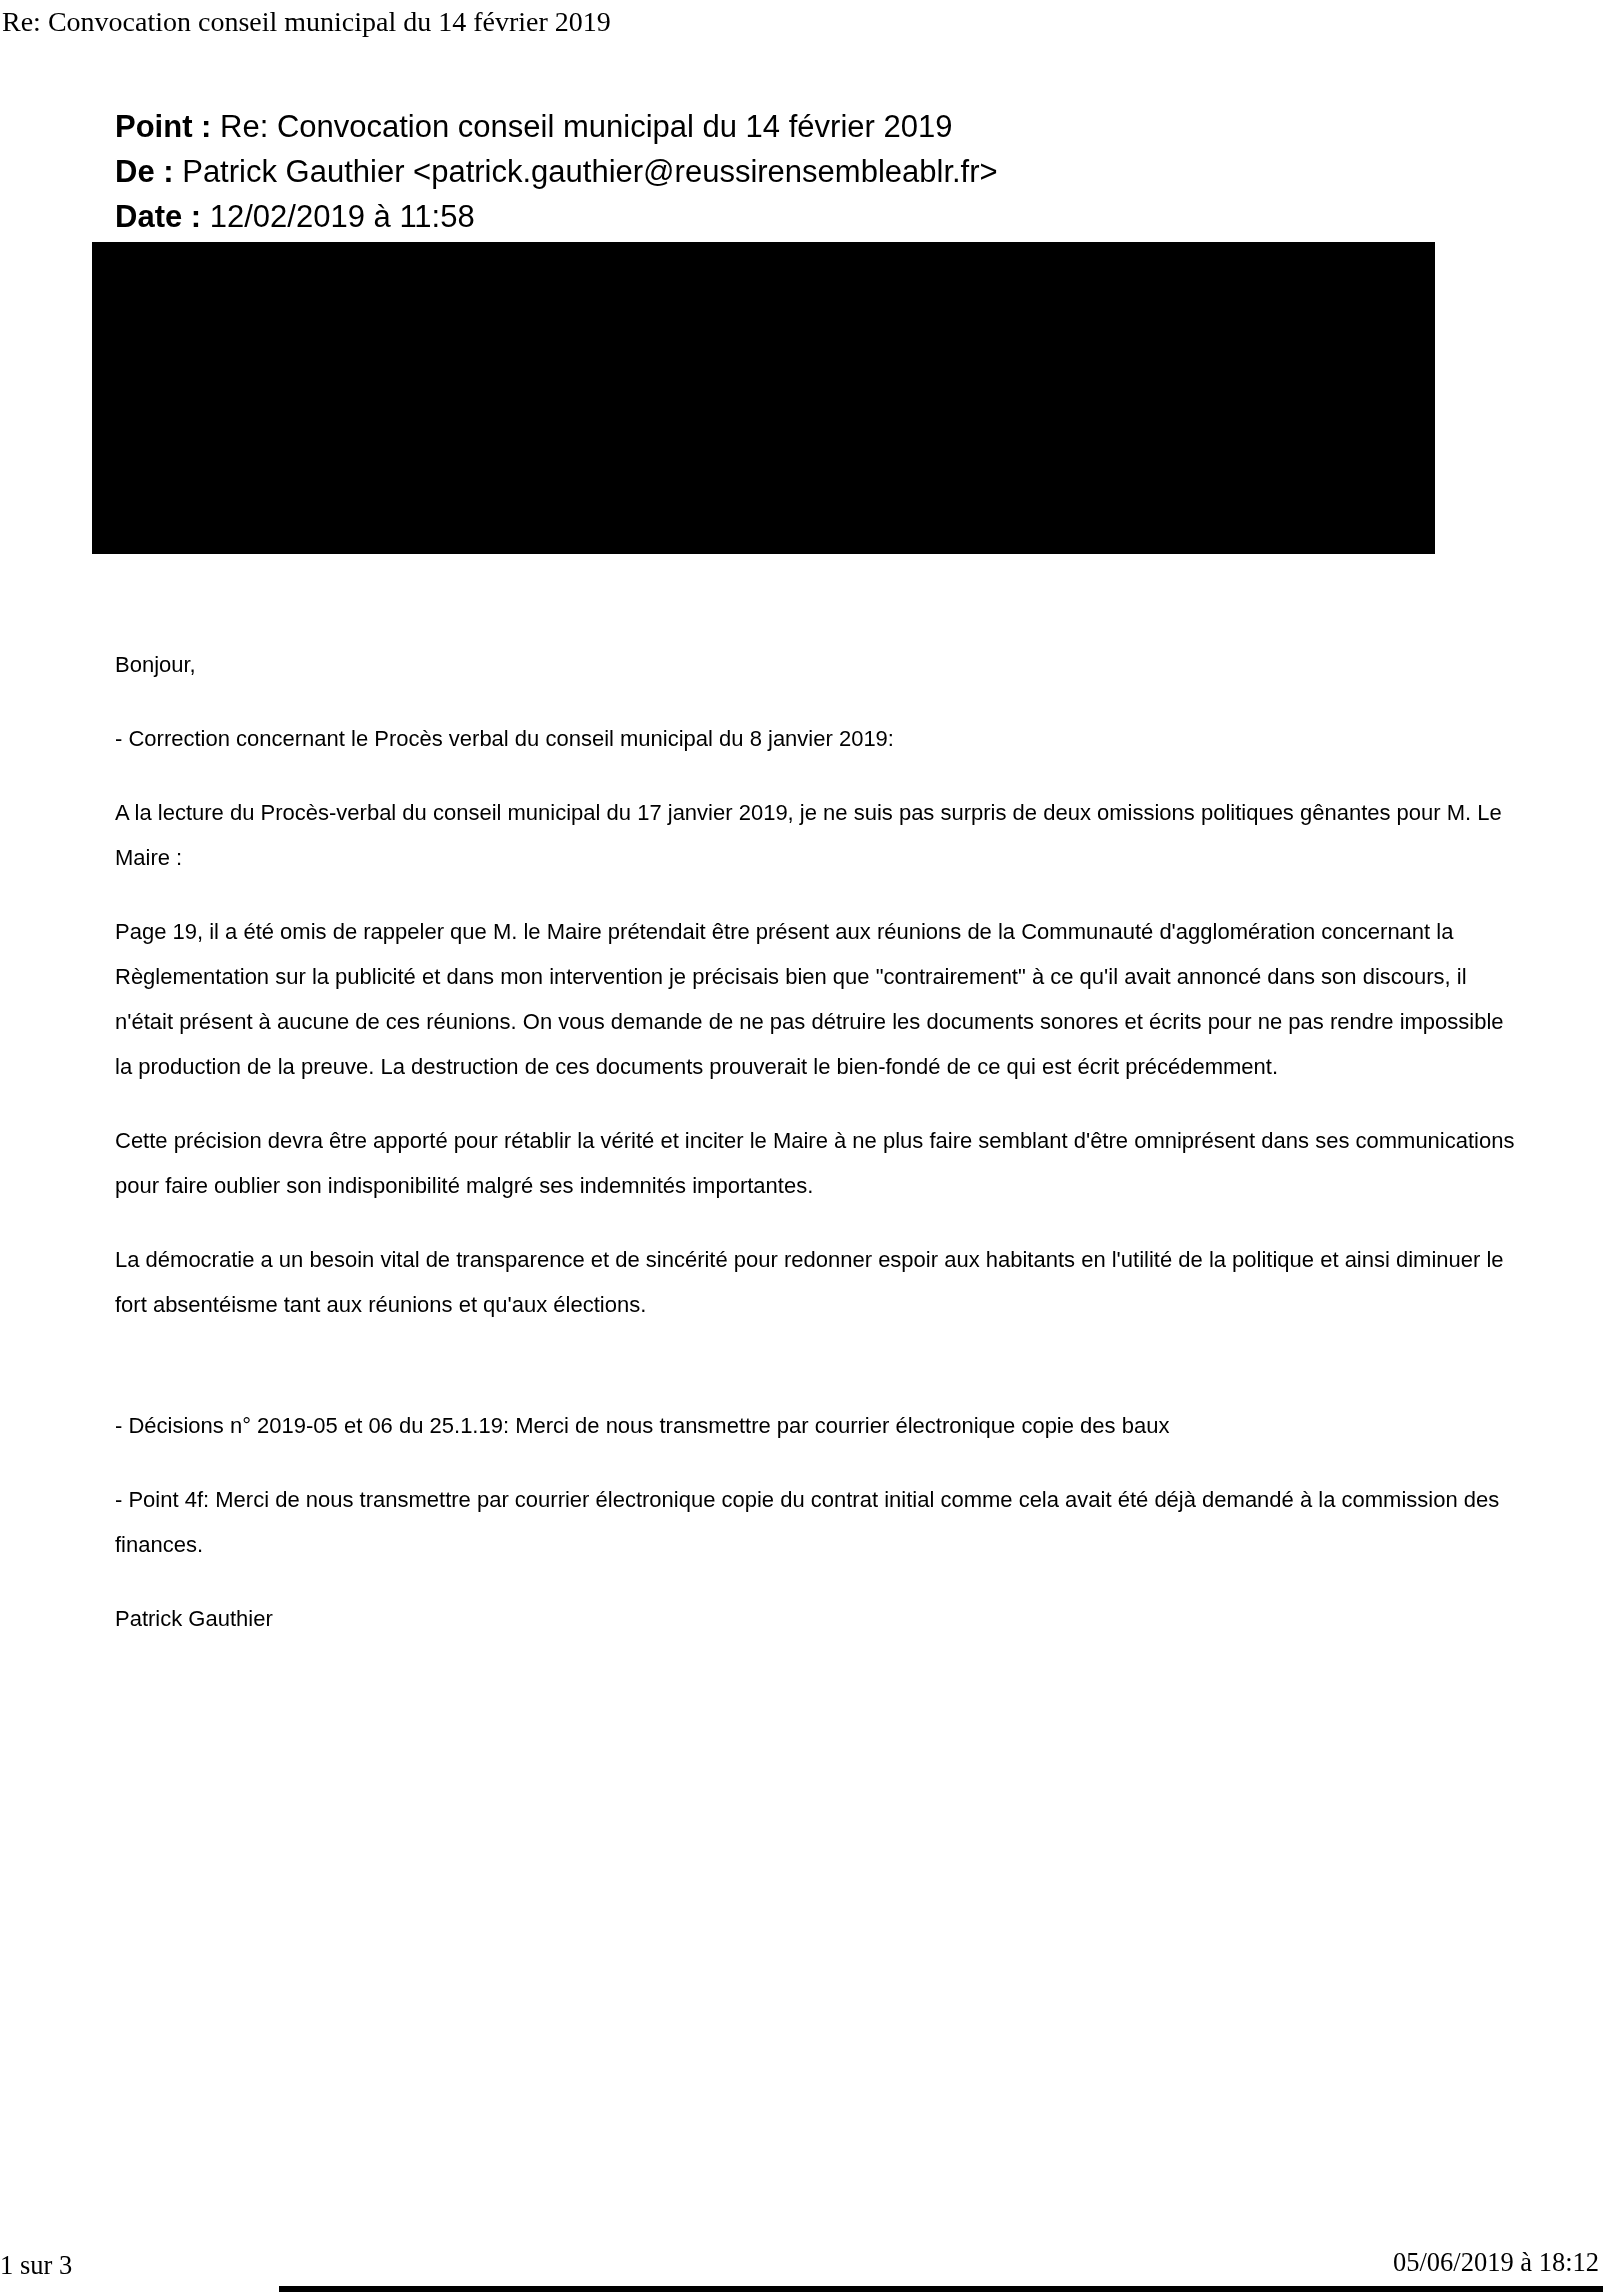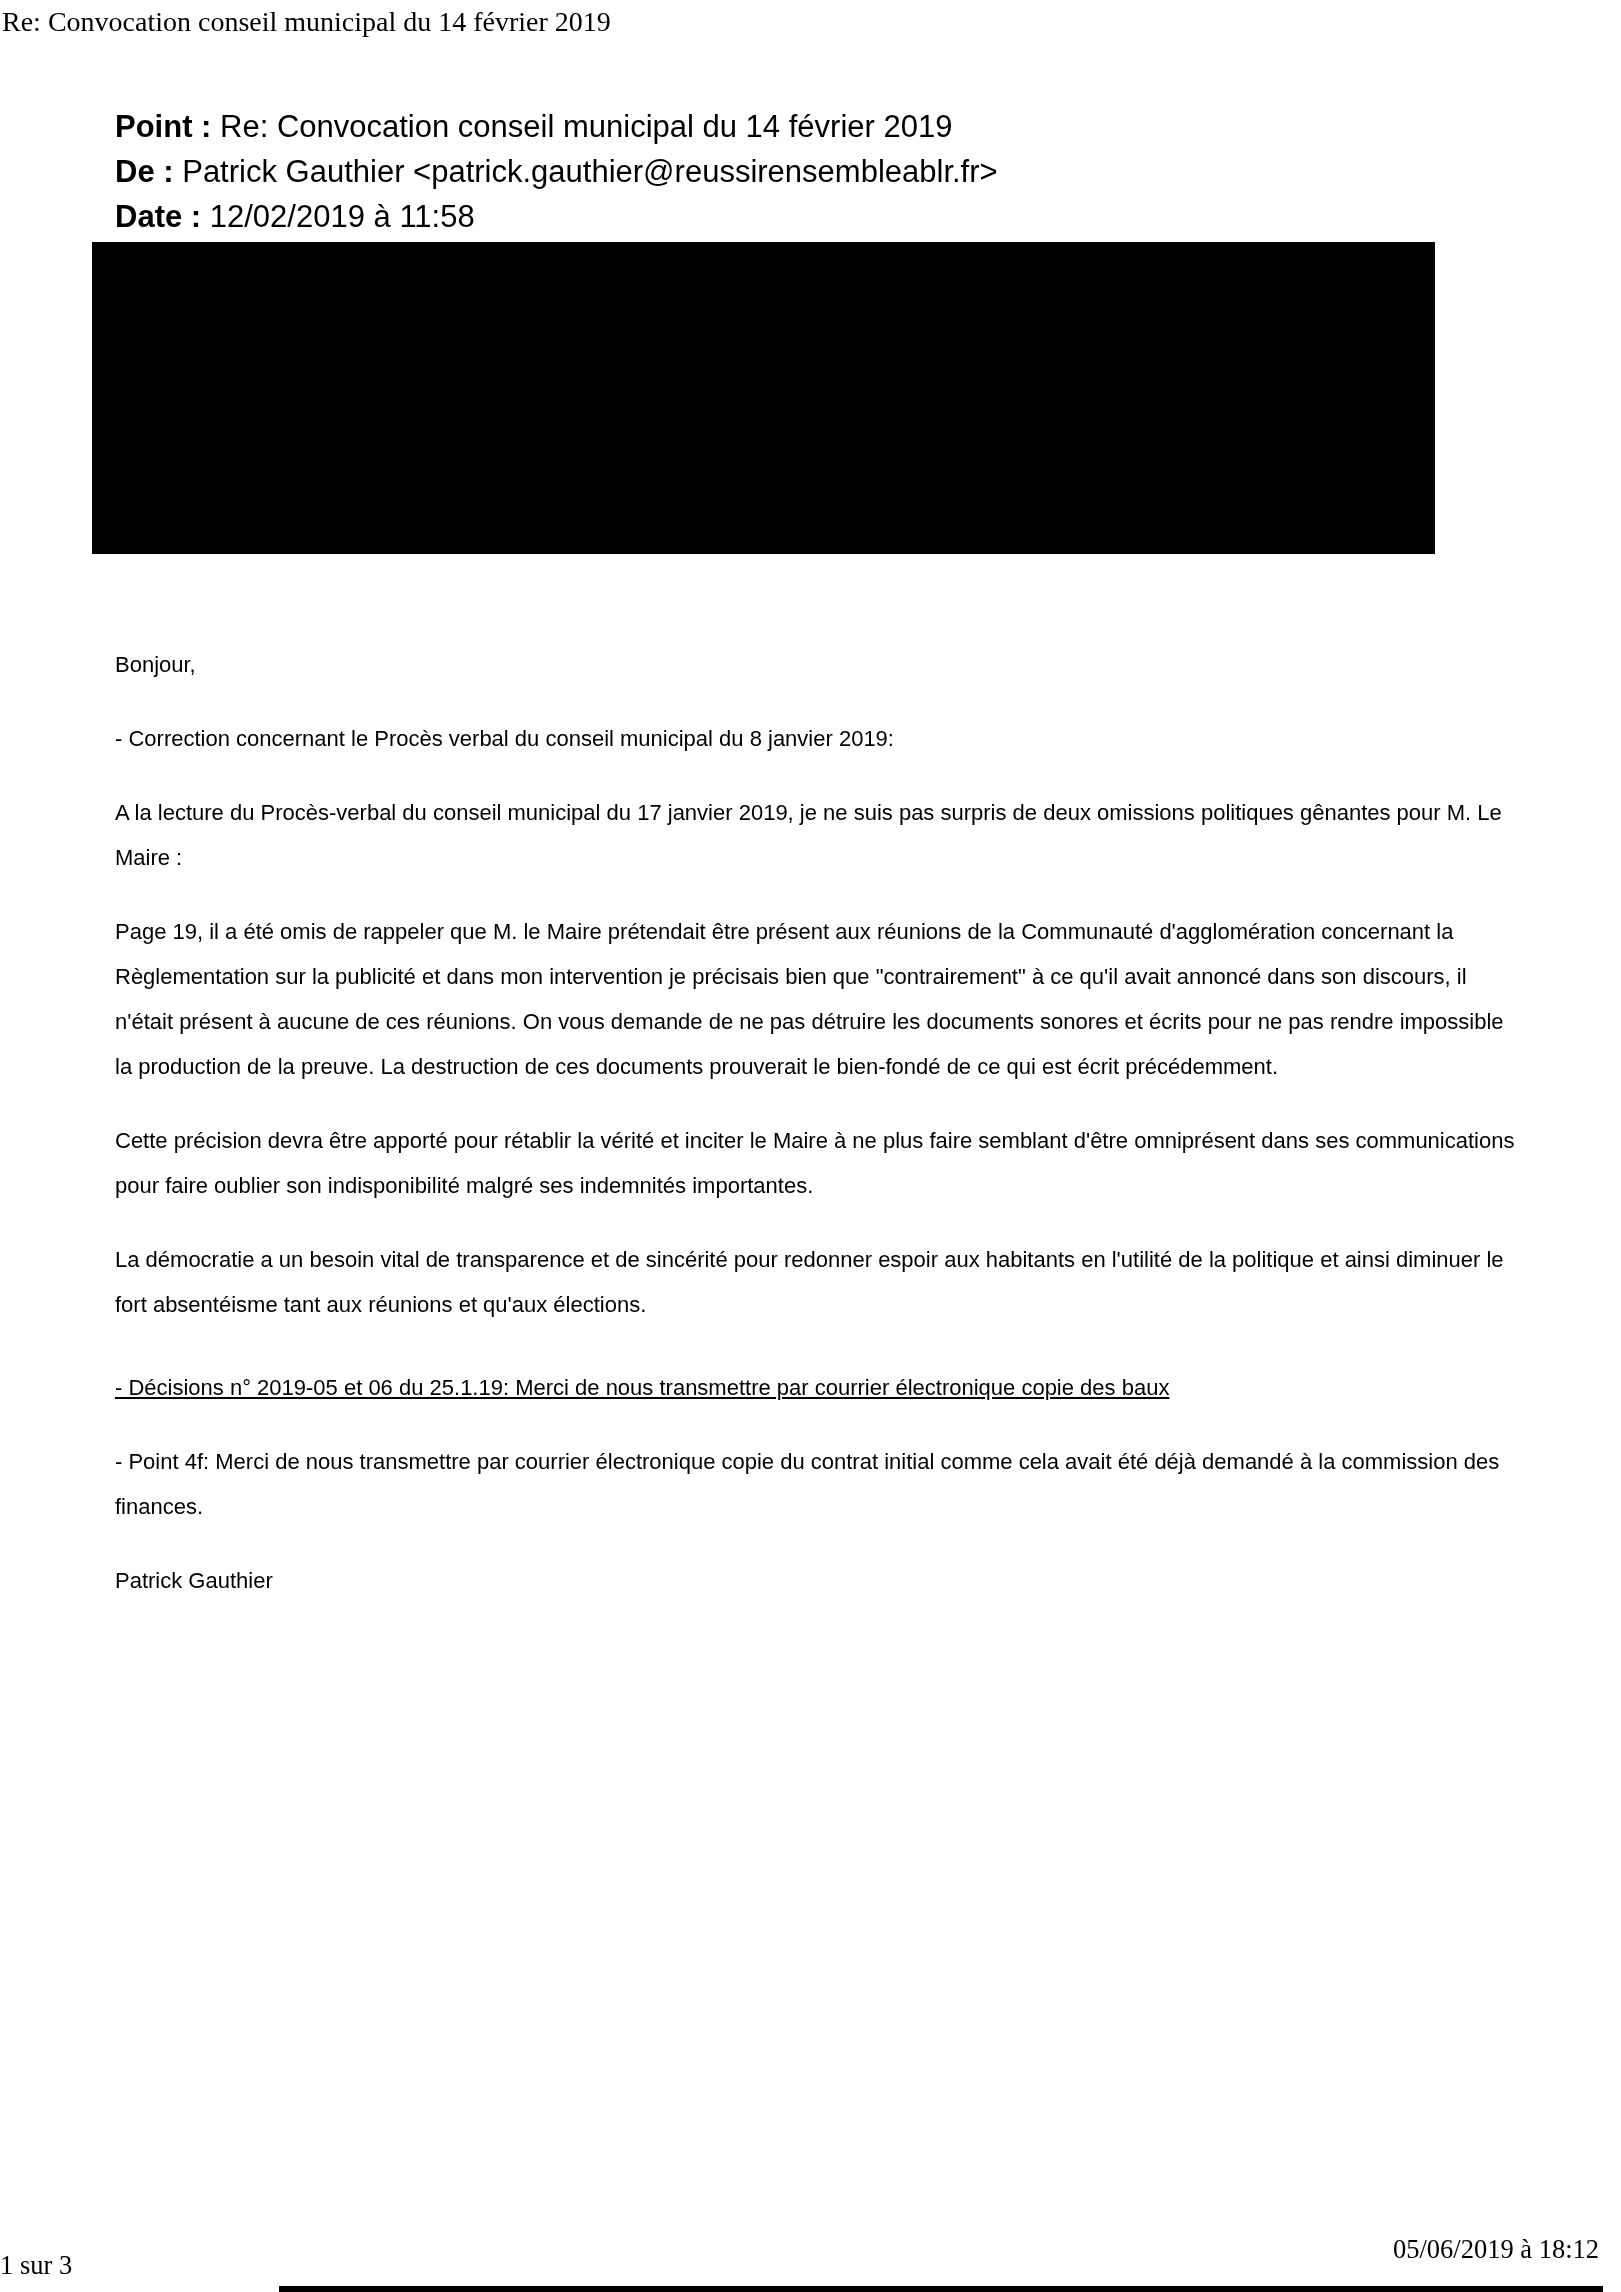--- a/index.html
+++ b/index.html
@@ -39,33 +39,33 @@
   }
   .email-body {
     position: absolute;
     left: 115px;
     top: 642px;
     width: 1402px;
     font-size: 22px;
     line-height: 45px;
   }
   .email-body p { margin: 0 0 29px 0; }
-  .email-body p.space-before-large { margin-top: 38px; text-decoration: underline; }
+  .email-body p.space-before-large { margin-top: 76px; }
   .footer-left {
     position: absolute;
     left: 0;
     bottom: 11.8px;
     font-family: Liberation Serif, serif;
     font-size: 26.5px;
     white-space: nowrap;
   }
   .footer-right {
     position: absolute;
     right: 3.9px;
-    bottom: 28px;
+    bottom: 15px;
     font-family: "Liberation Serif", serif;
     font-size: 26.5px;
     white-space: nowrap;
   }
   .bottom-rule {
     position: absolute;
     left: 279px;
     right: 0;
     bottom: 0;
     height: 6.9px;

